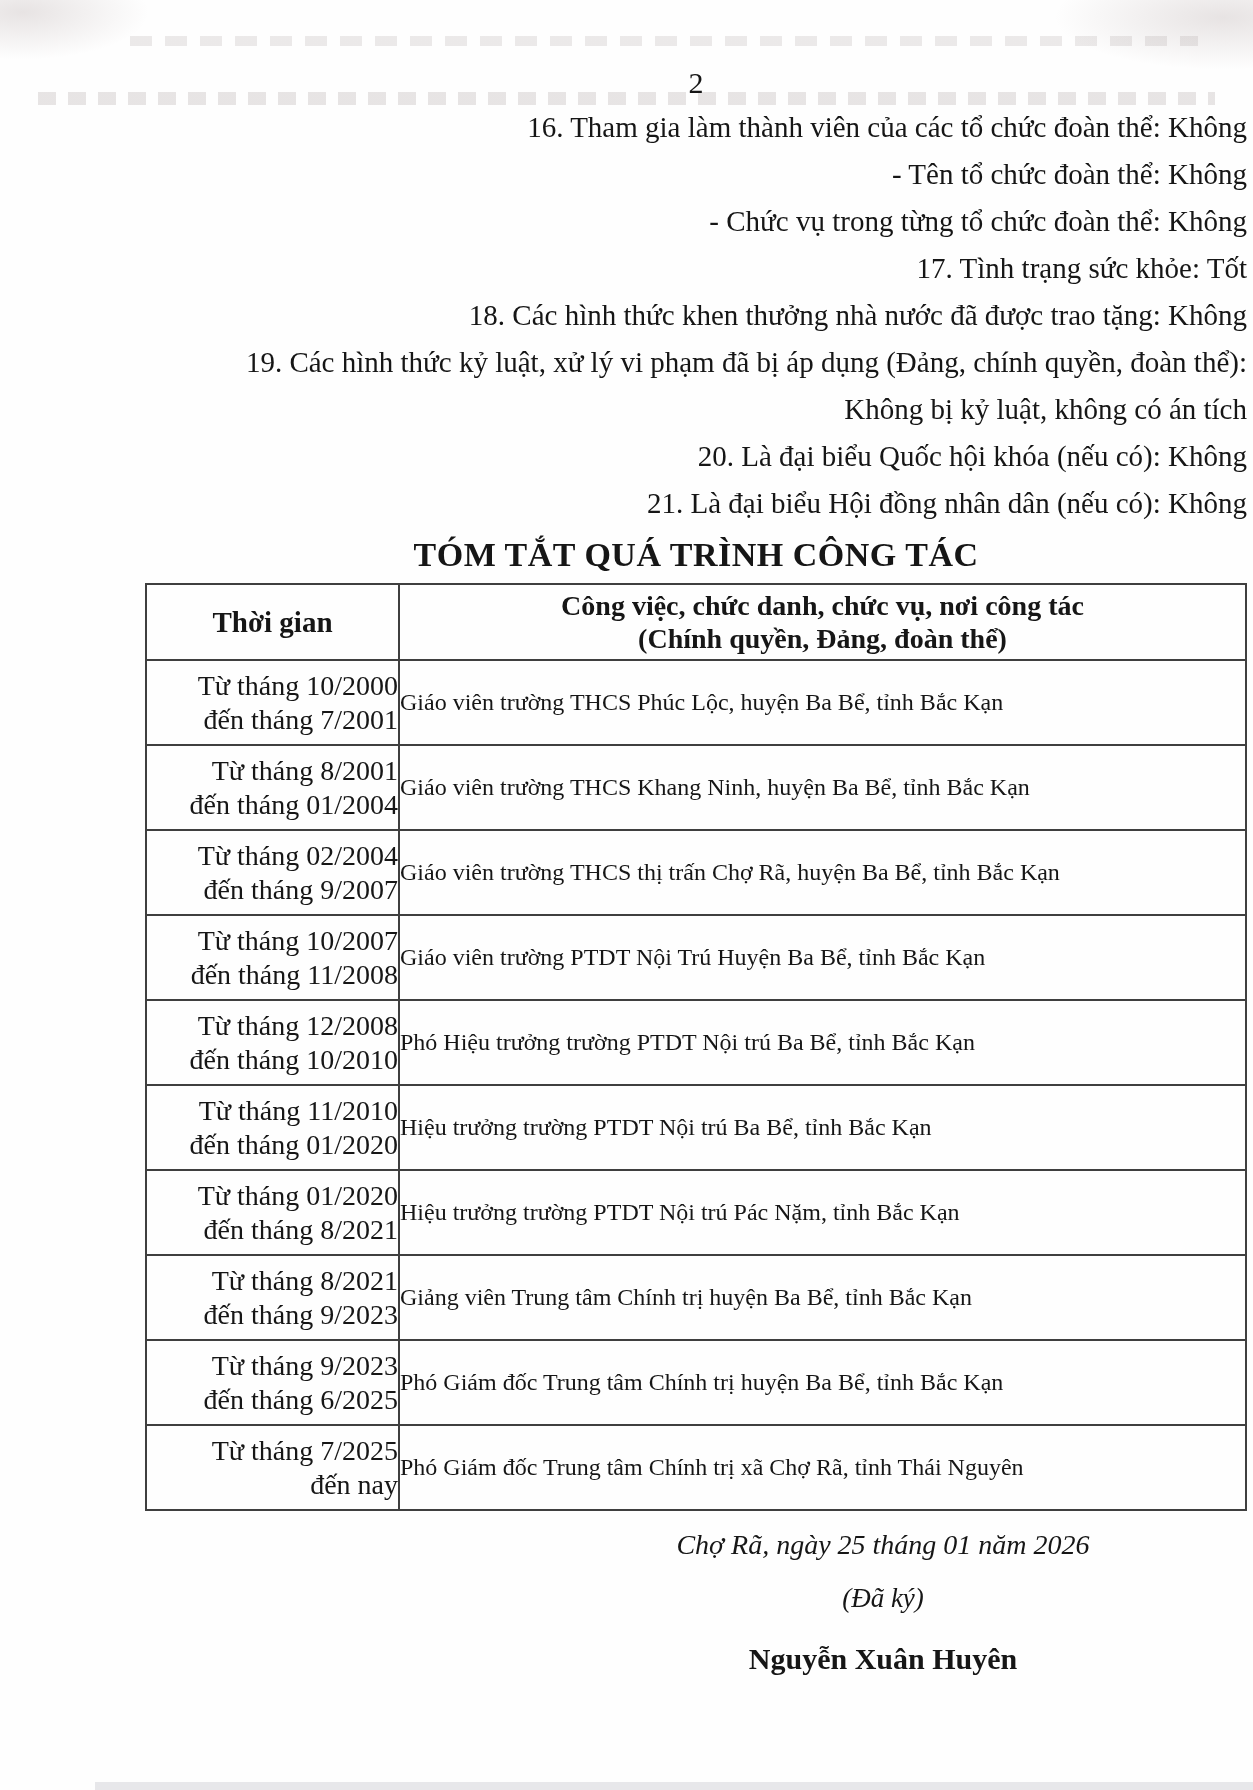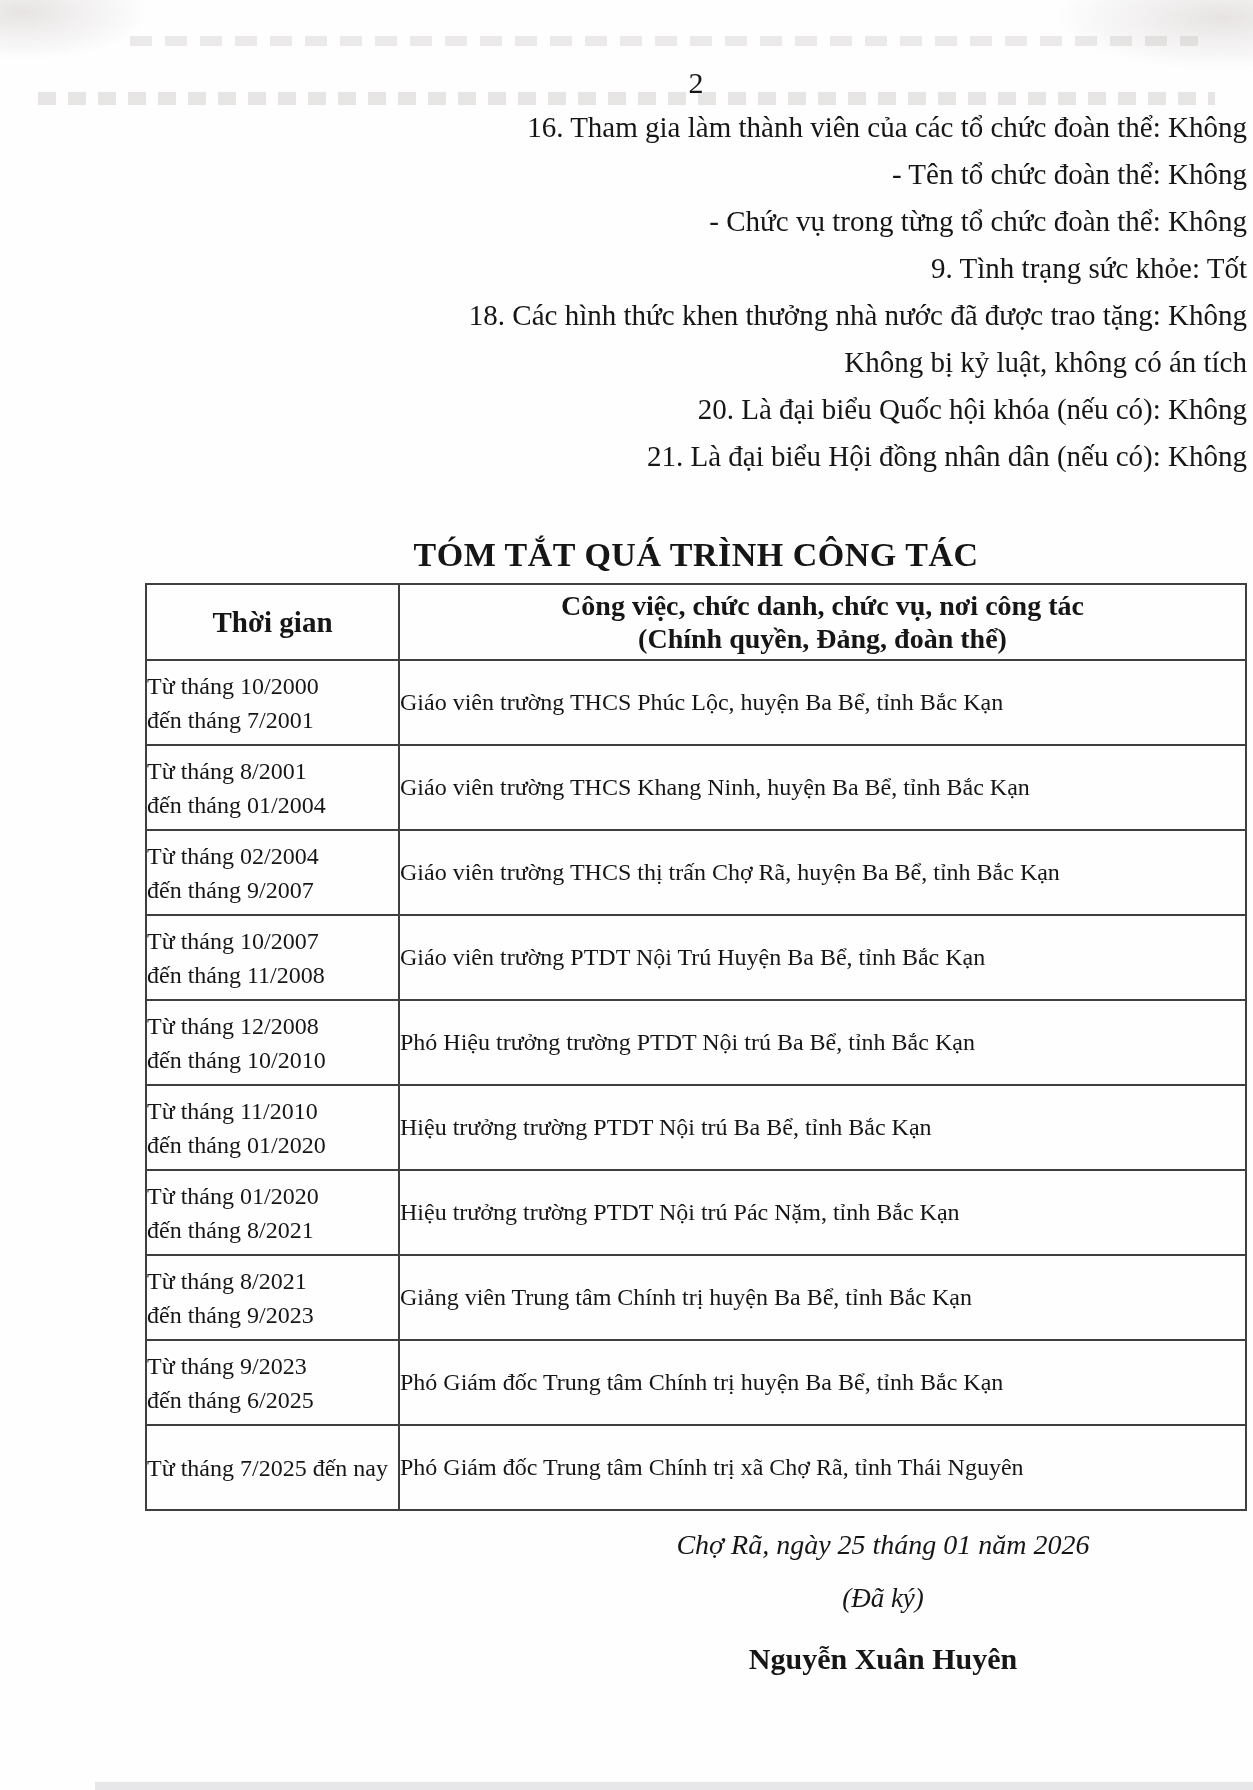--- a/index.html
+++ b/index.html
@@ -18,21 +18,21 @@
   .doc-title{position:absolute;top:536px;left:0;width:100%;text-align:center;
     font-size:34px;font-weight:bold;letter-spacing:.5px;}
   .work-table{position:absolute;top:583px;left:0;border-collapse:collapse;
     width:1102px;table-layout:fixed;}
   .work-table td,.work-table th{border:2px solid #3f3f3f;vertical-align:middle;padding:0;}
   .col-time{width:253px;}
   th.h-time{font-size:29px;font-weight:bold;text-align:center;height:74px;}
   th.h-job{font-size:28px;font-weight:bold;text-align:center;height:74px;border-radius:31px;}
   th.h-job .hl{line-height:33px;}
   .work-table tr.data-row{height:85px;}
-  .time-cell{text-align:left;font-size:24px;}
+  .time-cell{text-align:right;font-size:28px;}
   .time-cell div{line-height:34px;}
   .job-cell{font-size:24px;text-align:left;padding:0 8px 0 11px;}
   .signature{position:absolute;top:1528px;left:478px;width:520px;text-align:center;}
   .sig-date{font-size:28px;font-style:italic;line-height:34px;}
   .sig-note{font-size:27px;font-style:italic;font-weight:normal;margin-top:20px;line-height:32px;}
   .sig-name{font-size:30px;font-weight:bold;margin-top:28px;line-height:34px;}
   
   .art{position:absolute;pointer-events:none;}
   .art-dash-top{top:36px;left:130px;right:55px;height:10px;
     background:repeating-linear-gradient(90deg,rgba(150,138,138,.18) 0 22px,transparent 22px 35px);}
@@ -54,22 +54,23 @@
 <div class="art art-bottom"></div>
 
 <div class="content">
 
   <div class="page-num">2</div>
 
   <div class="list">
     <div class="line"><span class="fit">16. Tham gia làm thành viên của các tổ chức đoàn thể: Không</span></div>
     <div class="line"><span class="fit">- Tên tổ chức đoàn thể: Không</span></div>
     <div class="line"><span class="fit">- Chức vụ trong từng tổ chức đoàn thể: Không</span></div>
-    <div class="line"><span class="fit">9. Tình trạng sức khỏe: Tốt</span></div>
+    <div class="line"><span class="fit">17. Tình trạng sức khỏe: Tốt</span></div>
     <div class="line"><span class="fit">18. Các hình thức khen thưởng nhà nước đã được trao tặng: Không</span></div>
+    <div class="line"><span class="fit">19. Các hình thức kỷ luật, xử lý vi phạm đã bị áp dụng (Đảng, chính quyền, đoàn thể):</span></div>
     <div class="line"><span class="fit">Không bị kỷ luật, không có án tích</span></div>
     <div class="line"><span class="fit">20. Là đại biểu Quốc hội khóa (nếu có): Không</span></div>
     <div class="line"><span class="fit">21. Là đại biểu Hội đồng nhân dân (nếu có): Không</span></div>
   </div>
 
   <div class="doc-title">TÓM TẮT QUÁ TRÌNH CÔNG TÁC</div>
 
   <table class="work-table">
     <colgroup>
         <col class="col-time">

